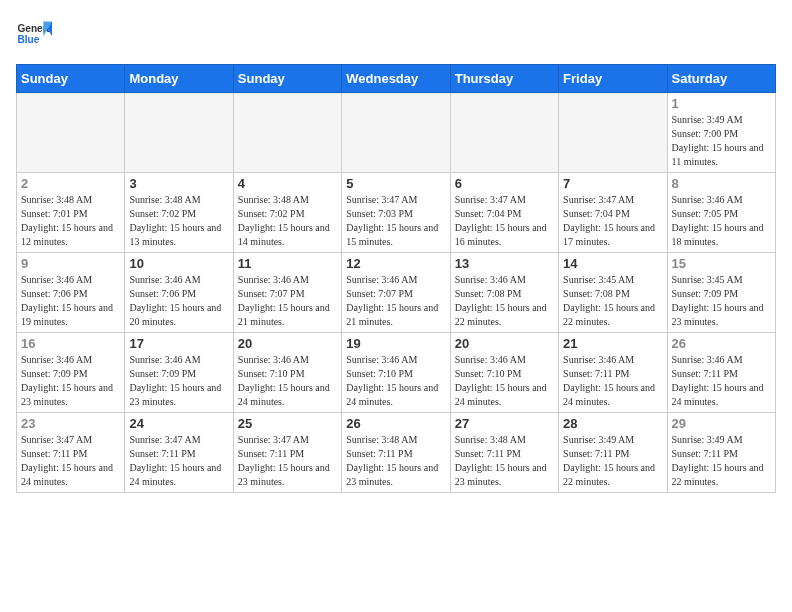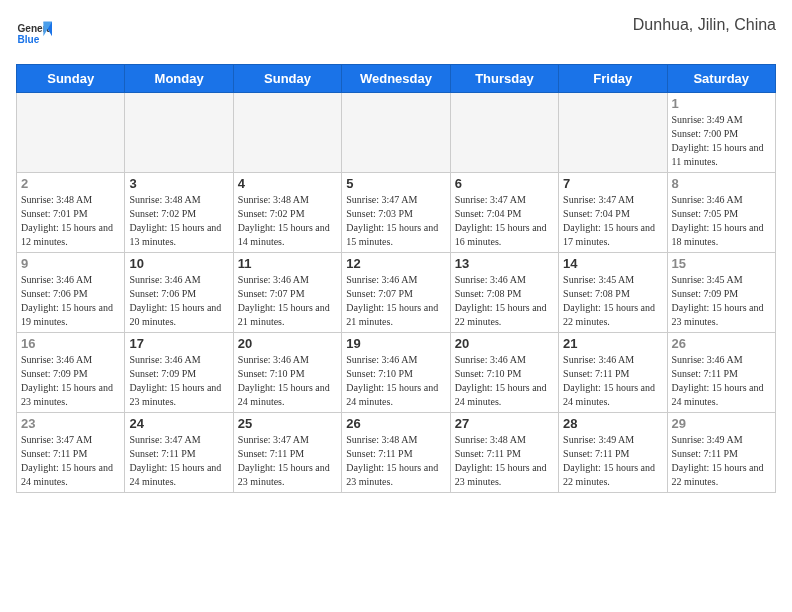--- a/index.html
+++ b/index.html
@@ -42,21 +42,21 @@
       width: 100%;
       border-collapse: collapse;
       table-layout: fixed;
     }
     thead tr th {
       background: #1a73e8;
       color: #fff;
       font-size: 13px;
       font-weight: bold;
       padding: 6px 4px;
-      text-align: center;
+      text-align: left;
       border: 1px solid #1560c0;
       margin-top: 45px;
     }
     tbody tr td {
       vertical-align: top;
       border: 1px solid #ccc;
       padding: 3px 4px;
       font-size: 10px;
       color: #333;
       min-height: 70px;
@@ -89,21 +89,20 @@
 <div class="header-area">
   <div class="logo">
     <svg class="logo-icon" viewBox="0 0 50 50" xmlns="http://www.w3.org/2000/svg">
       <text x="2" y="22" font-size="14" font-weight="bold" fill="#333">General</text>
       <text x="2" y="38" font-size="14" font-weight="bold" fill="#1a73e8">Blue</text>
       <polygon points="38,8 50,8 50,28" fill="#1a73e8"></polygon>
       <polygon points="38,8 50,8 38,28" fill="#4a9eea"></polygon>
     </svg>
   </div>
   <div class="title-area">
-    <div class="calendar-subtitle">Dunhua, Jilin, China</div>
   </div>
 </div>
 
 <table>
   <thead>
     <tr>
       <th>Sunday</th>
       <th>Monday</th>
       <th>Sunday</th>
       <th>Wednesday</th>

